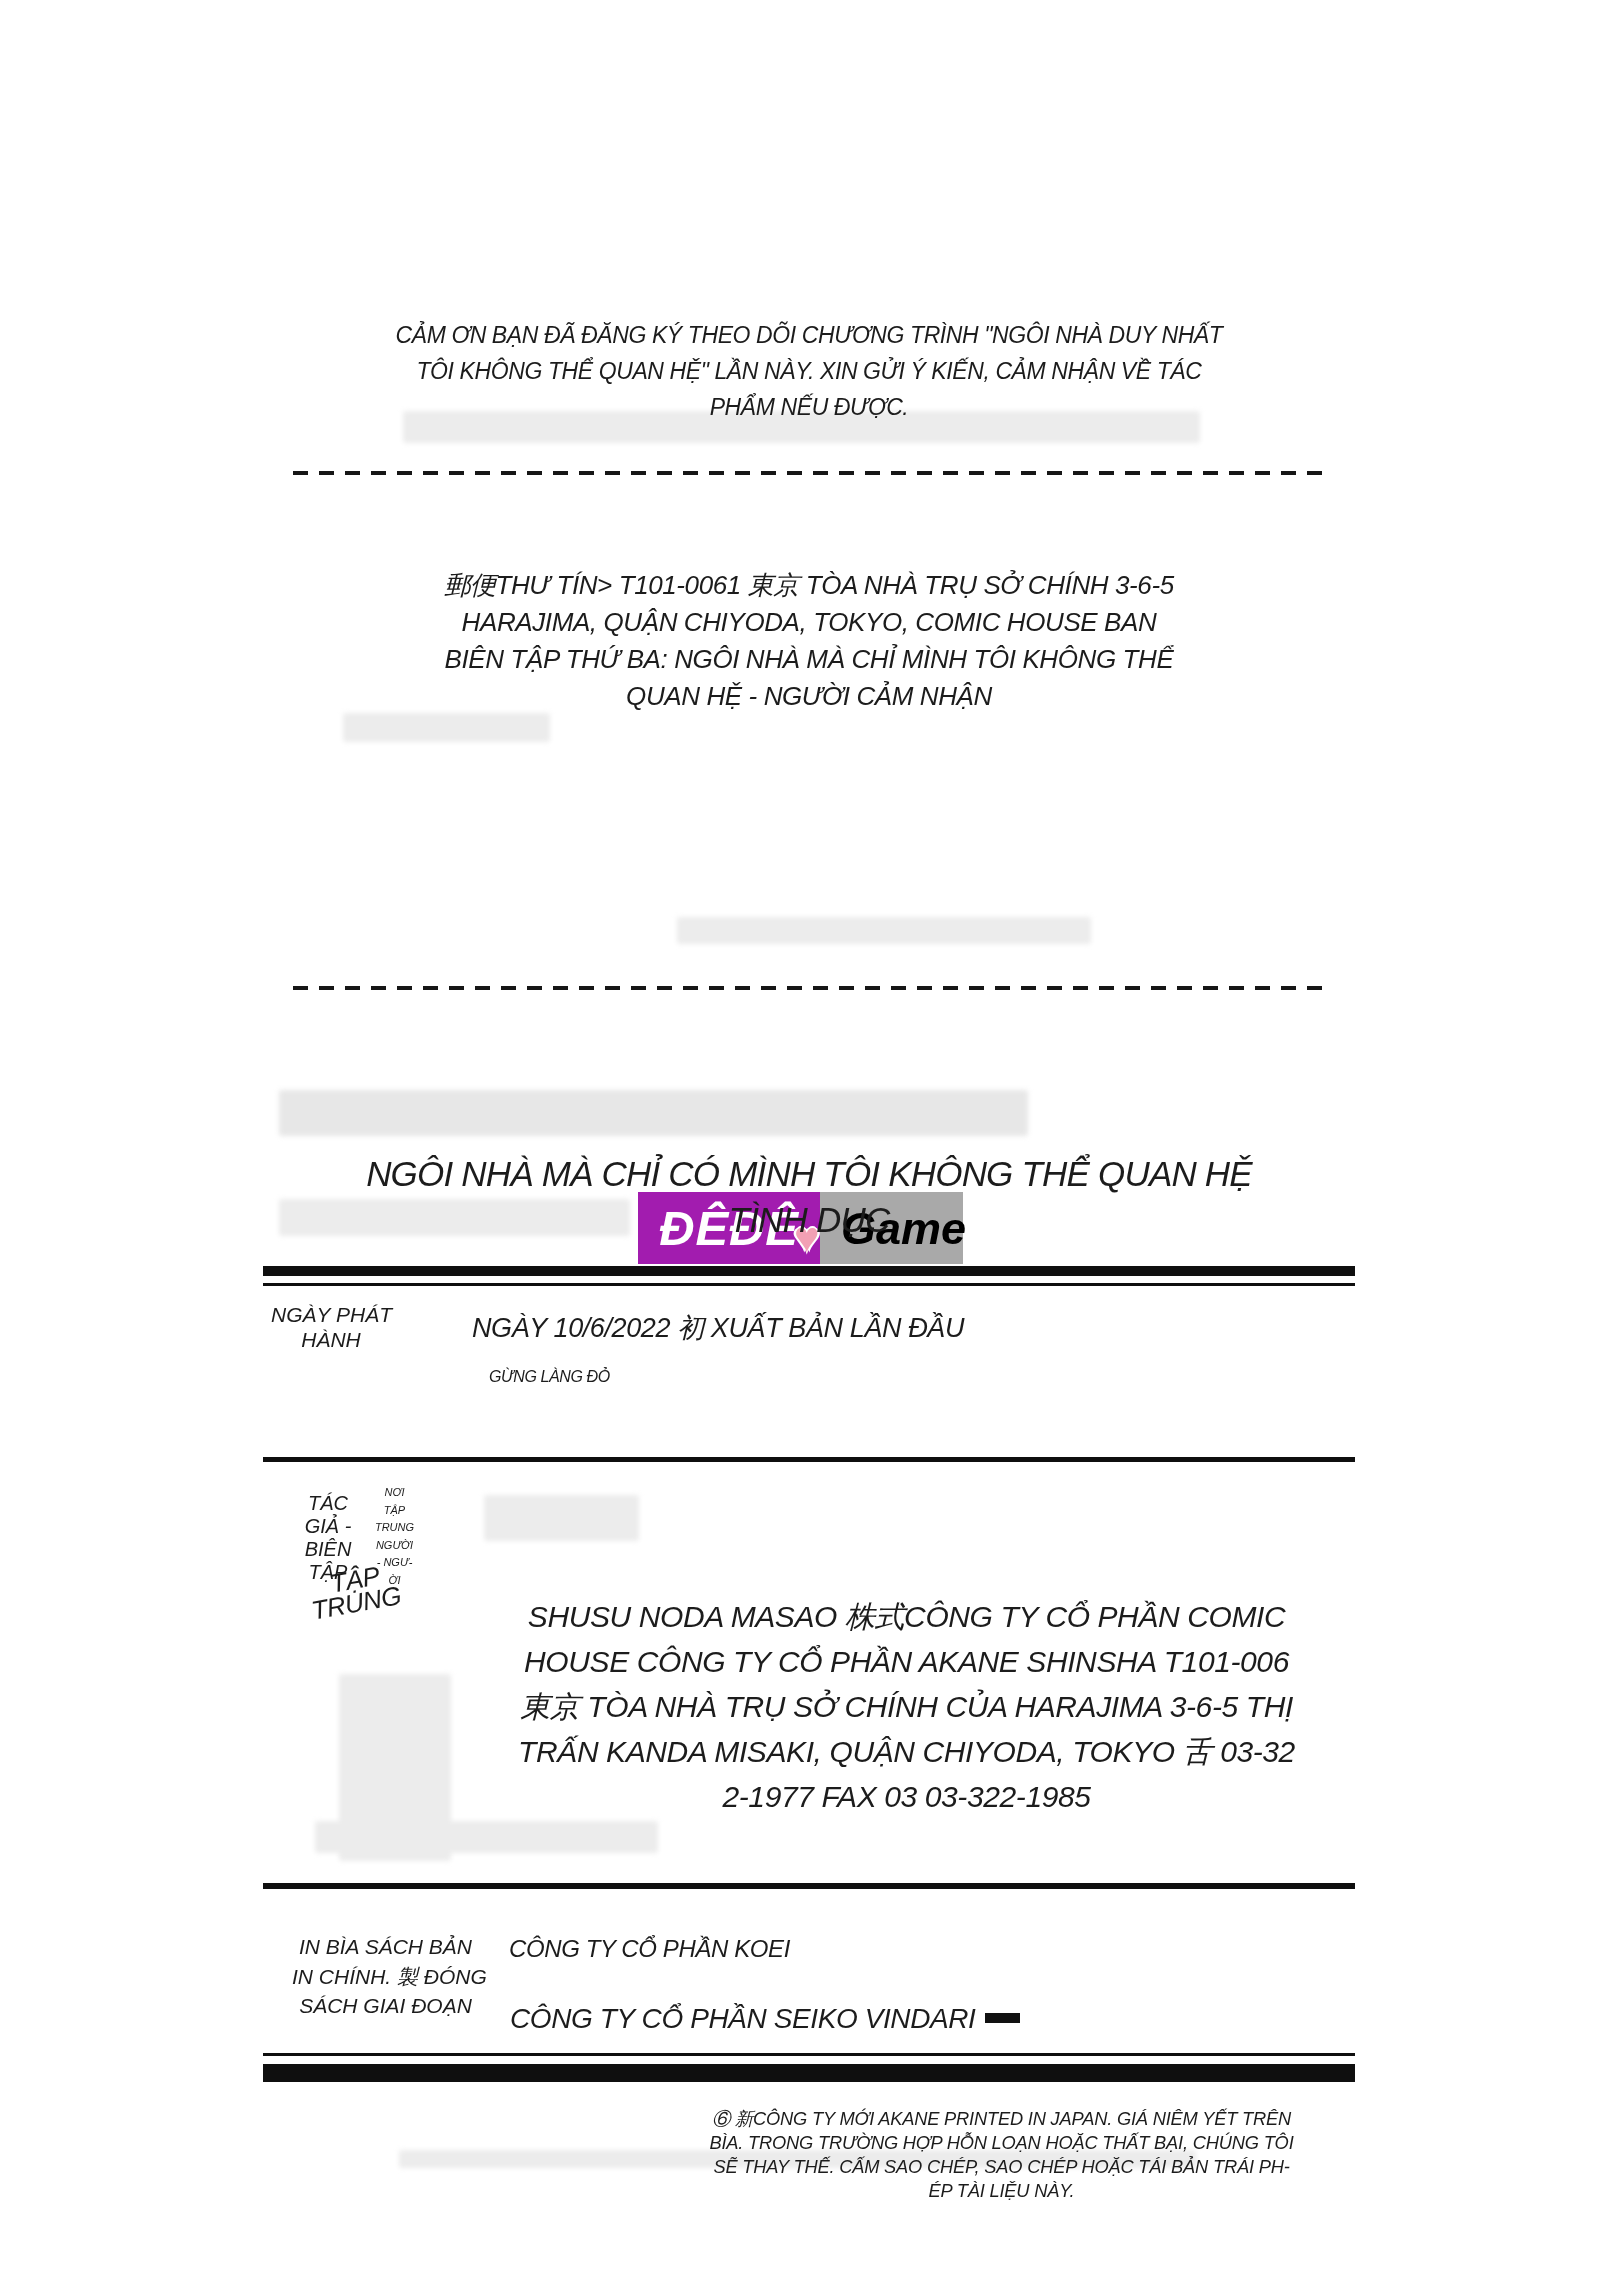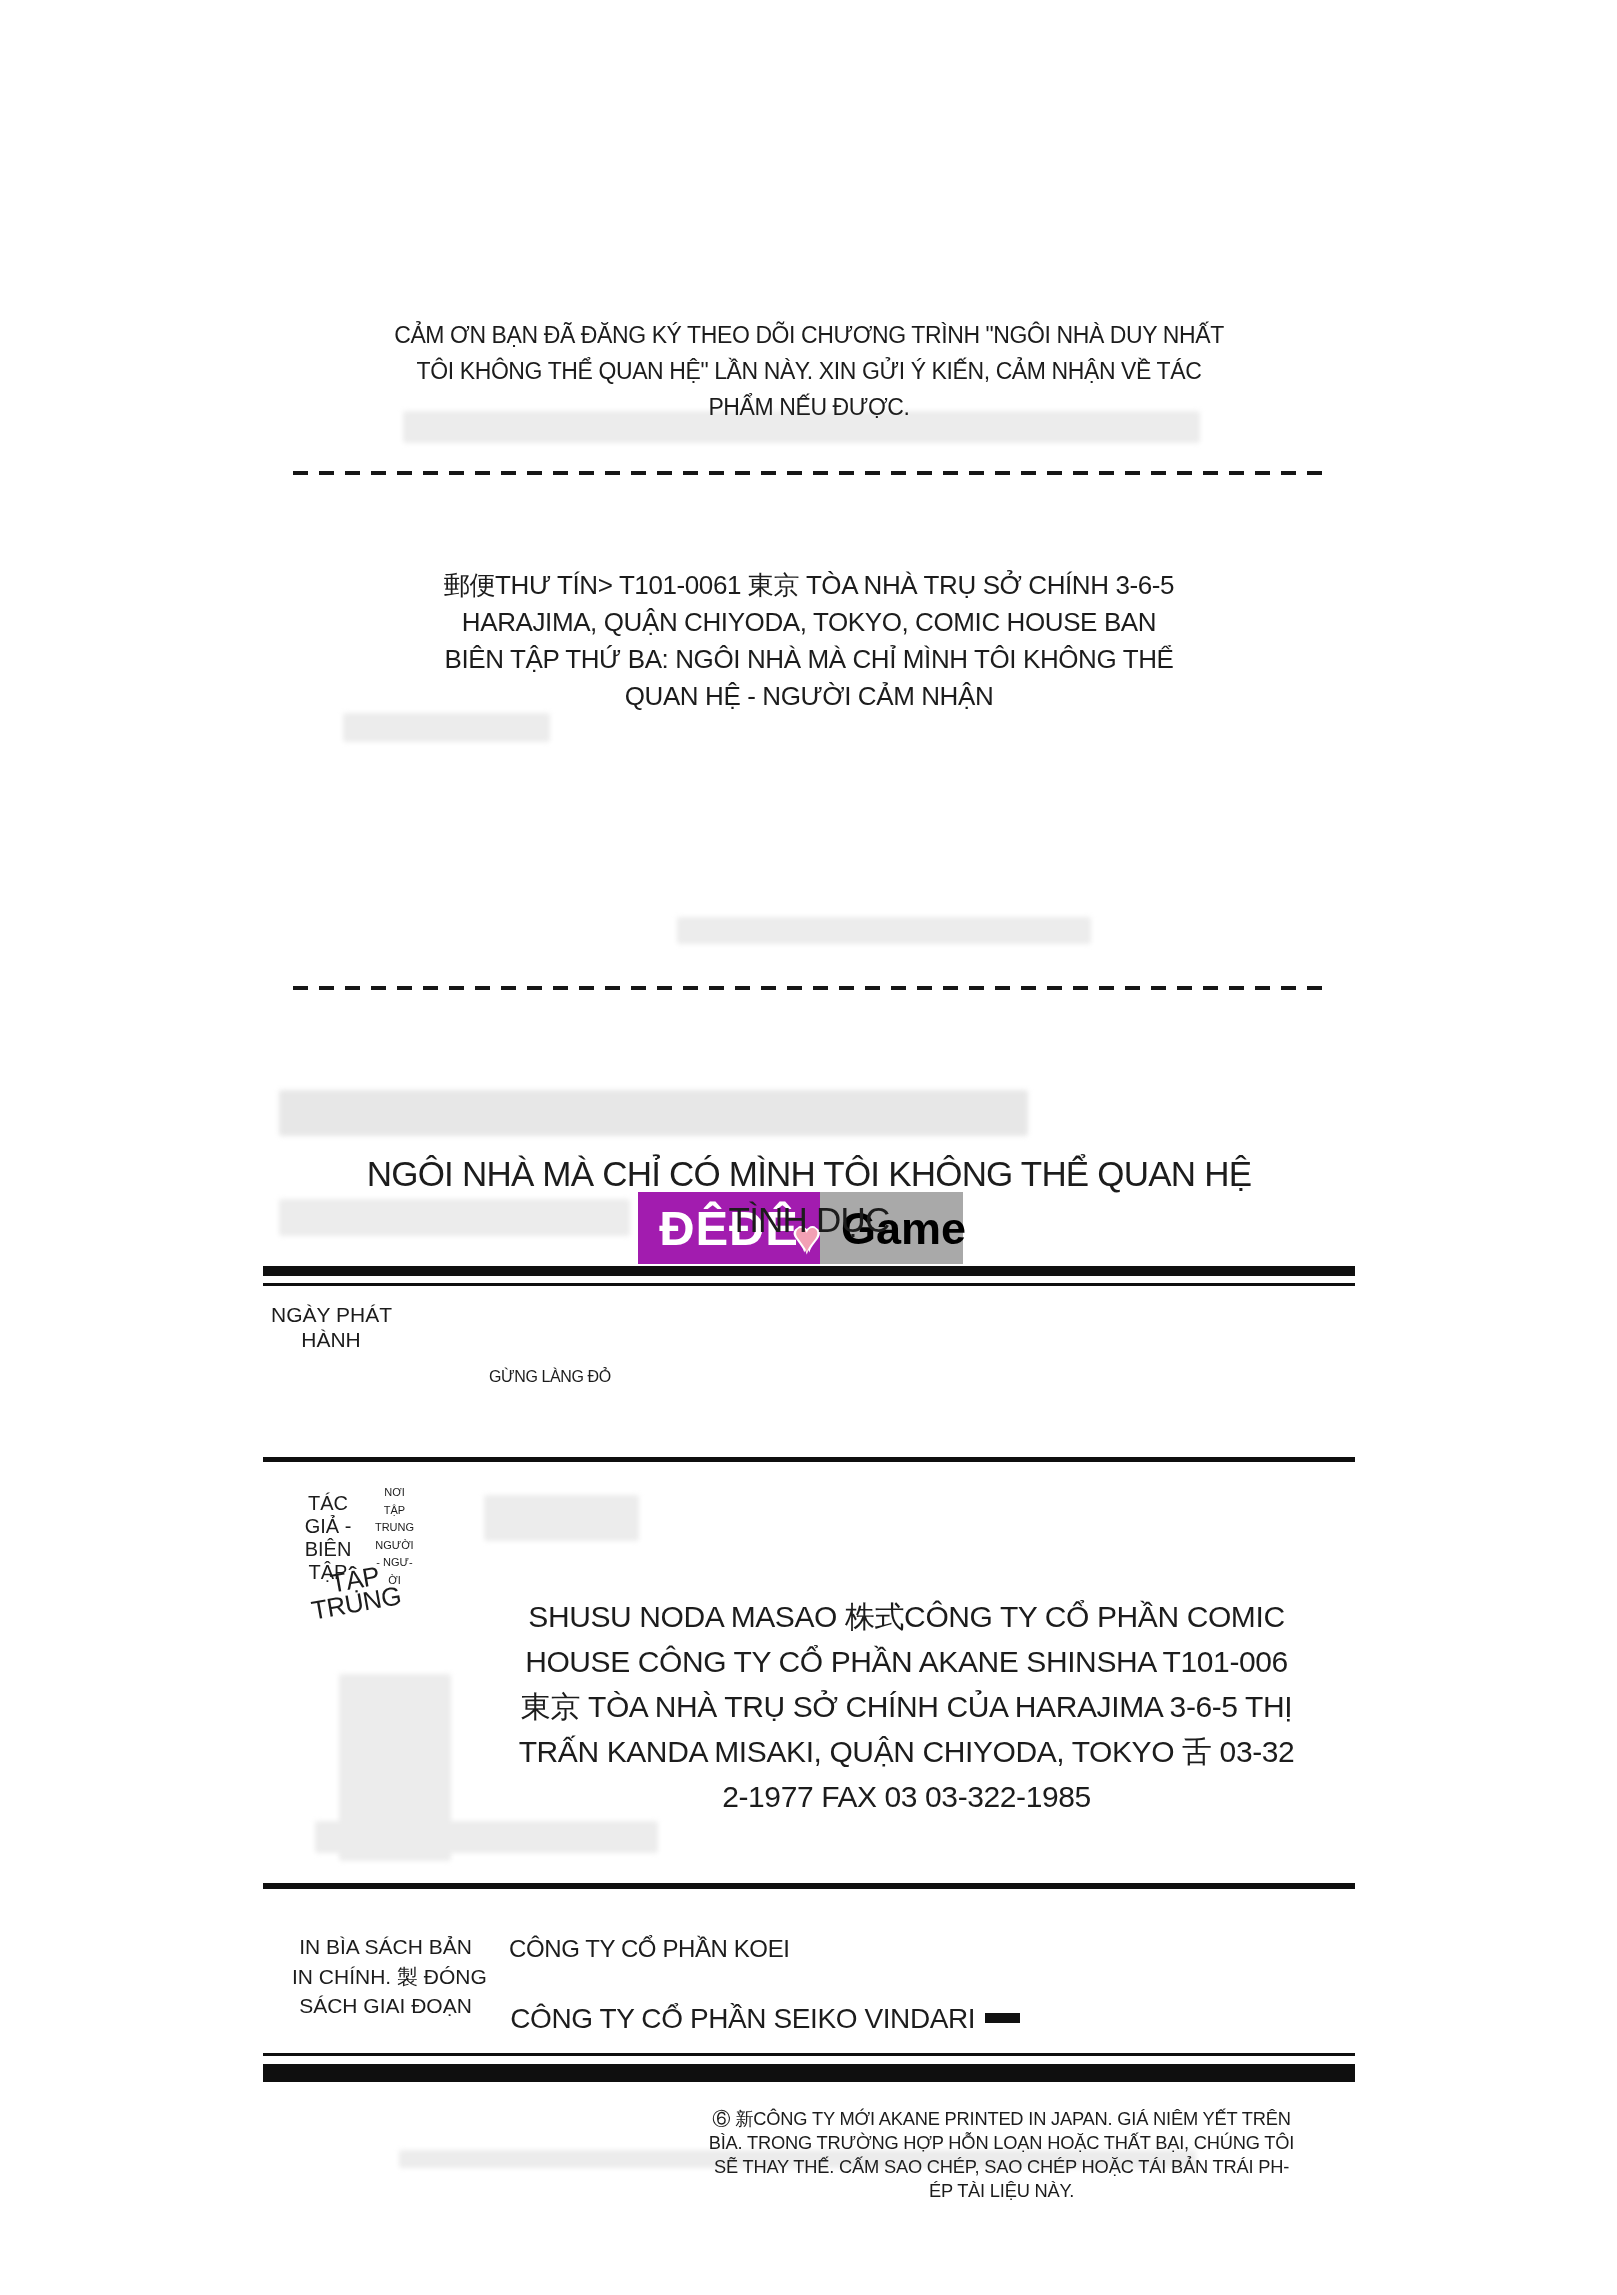--- a/index.html
+++ b/index.html
@@ -3,20 +3,21 @@
 <meta charset="utf-8">
 <style>
   html,body{margin:0;padding:0;background:#ffffff;}
   .page{
     position:relative;
     width:1410px;height:2295px;
     background:#ffffff;
     font-family:"Liberation Sans", sans-serif;
     color:#1c1c1c;
     overflow:hidden;
+    font-style:italic;
   }
   .abs{position:absolute;}
   .ctr{text-align:center;}
   .ln{white-space:nowrap;}
 
   
   .greeting{left:263px;top:317px;width:1092px;font-size:23px;line-height:36px;letter-spacing:-0.4px;}
   .mailblock{left:263px;top:567px;width:1092px;font-size:26px;line-height:37px;letter-spacing:-0.4px;}
   .emailblock{left:263px;top:822px;width:1092px;font-size:26px;line-height:37px;letter-spacing:-0.4px;}
   .title{left:263px;top:1151px;width:1092px;font-size:35px;line-height:46px;letter-spacing:-0.8px;z-index:3;}
@@ -114,20 +115,21 @@
     <div class="ln">TÌNH DỤC</div>
   </div>
 
   <div class="abs rule rule-a"></div>
   <div class="abs rule rule-b"></div>
 
   <div class="abs ctr rel-label">
       <div class="ln">NGÀY PHÁT</div>
       <div class="ln">HÀNH</div>
     </div>
+  <div class="abs rel-value">NGÀY 10/6/2022 初 XUẤT BẢN LẦN ĐẦU</div>
   <div class="abs rel-note">GỪNG LÀNG ĐỎ</div>
 
   <div class="abs rule rule-c"></div>
 
   <div class="abs ctr auth-label">
       <div class="ln">TÁC</div>
       <div class="ln">GIẢ -</div>
       <div class="ln">BIÊN</div>
       <div class="ln">TẬP</div>
     </div>

